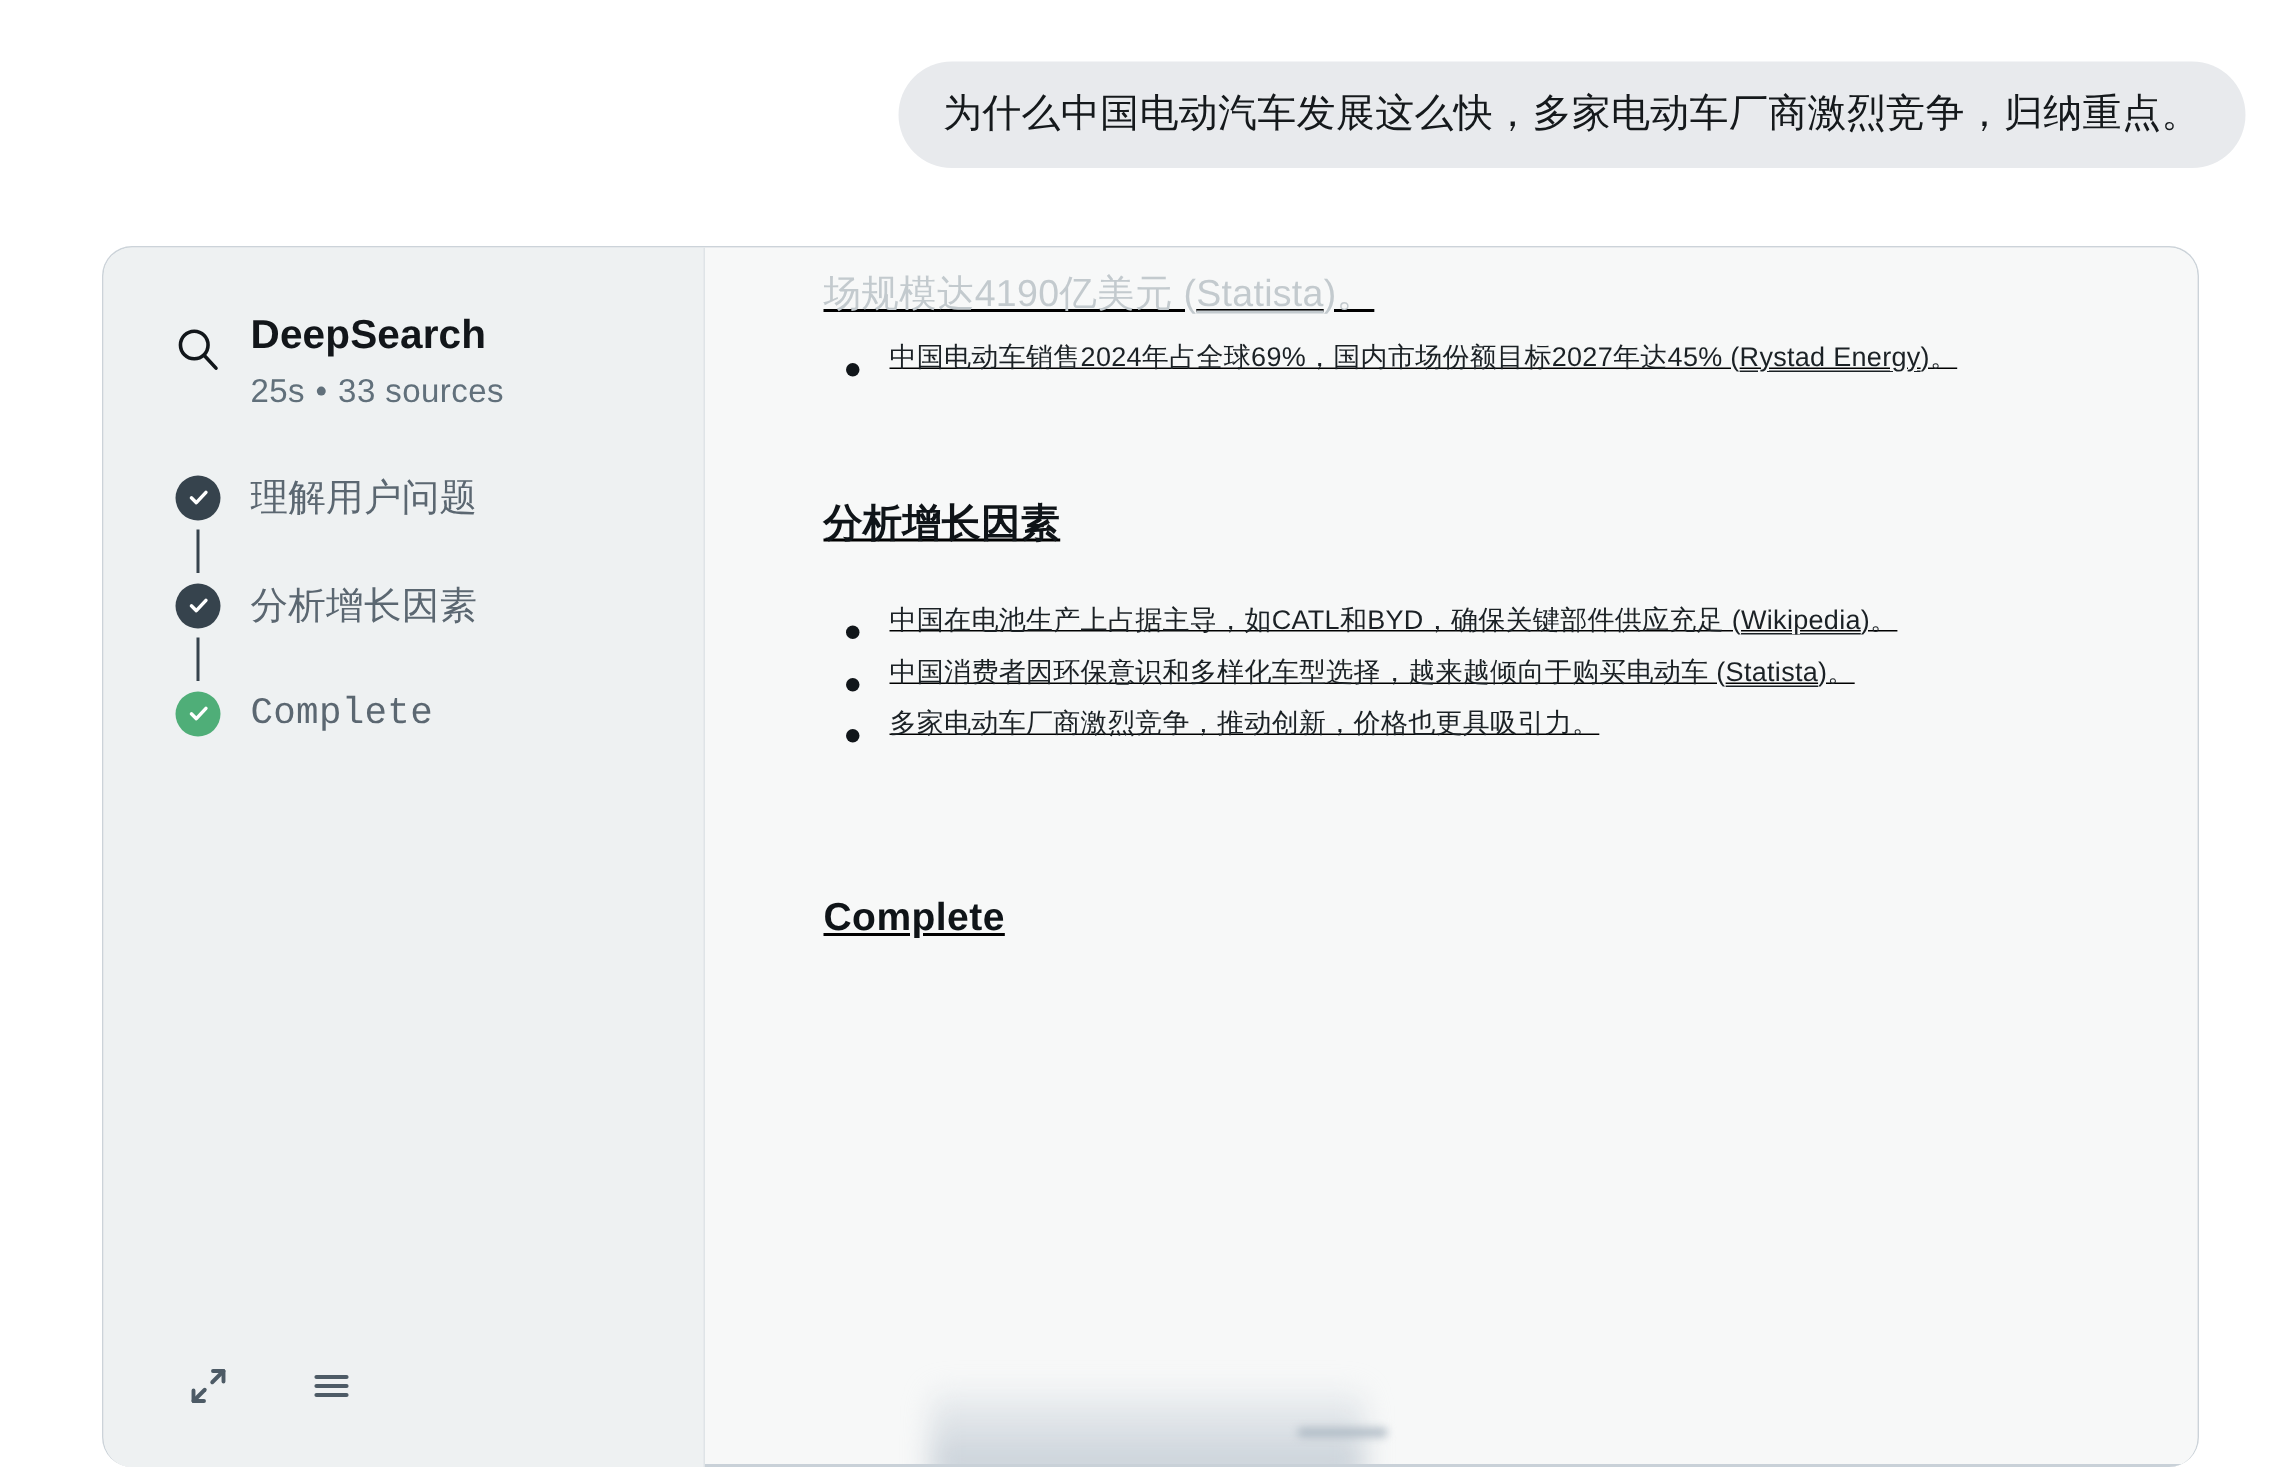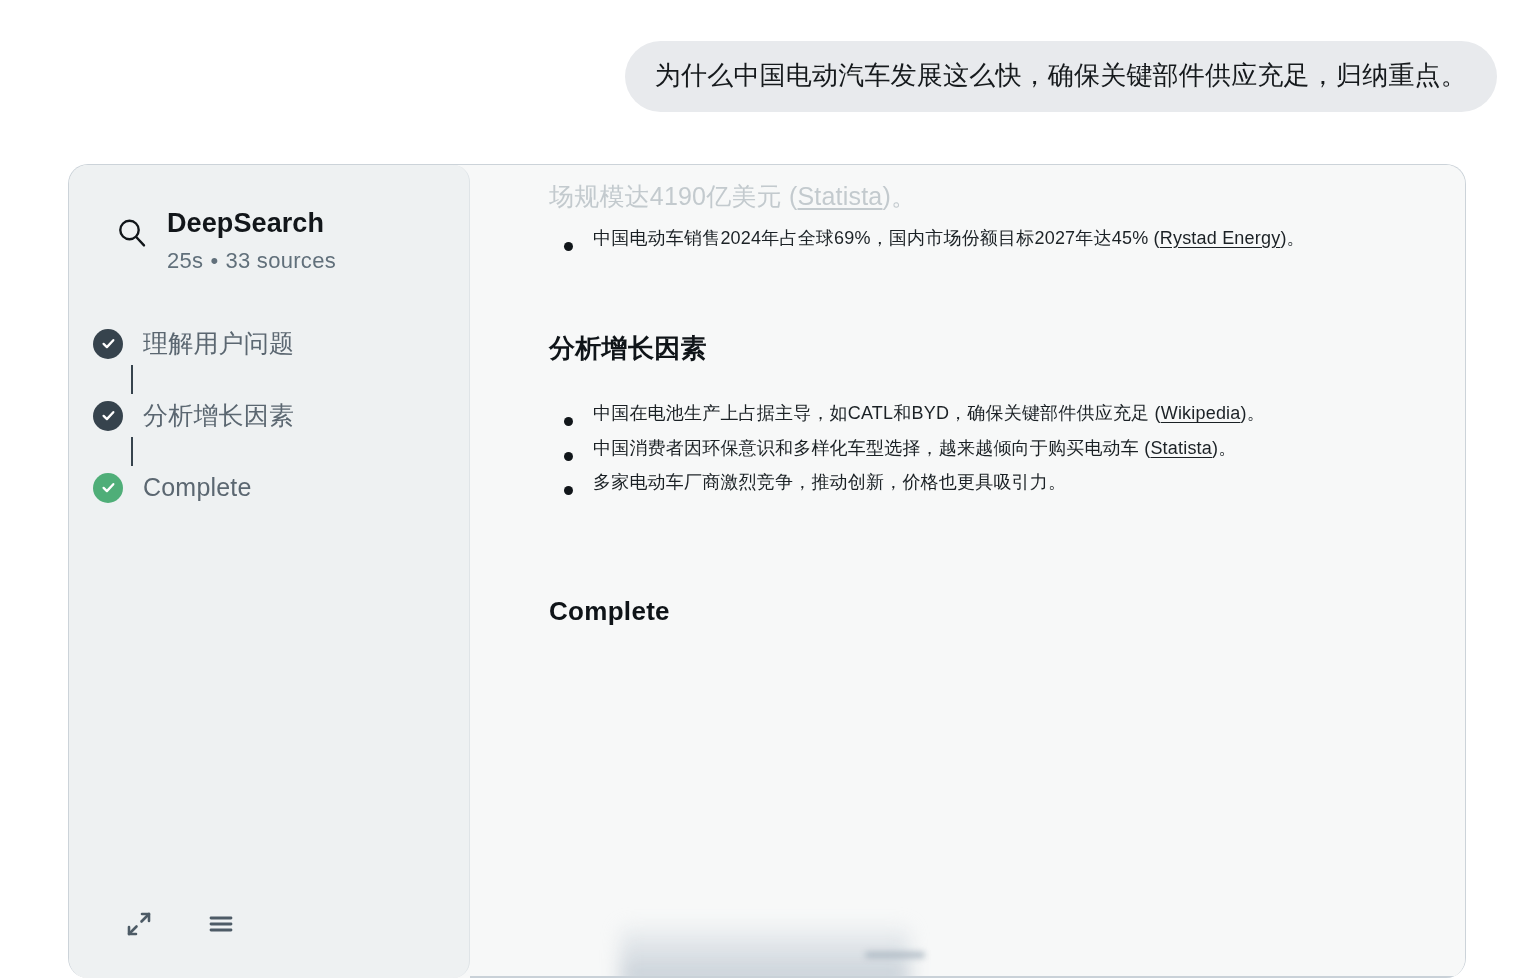--- a/index.html
+++ b/index.html
@@ -51,21 +51,20 @@
 
   
   .sidebar {
     width: 401px;
     flex: 0 0 401px;
     background: #eef1f2;
     border-right: 1px solid #dfe4e7;
     box-sizing: border-box;
     position: relative;
     padding: 42px 0 0 0;
-    border-radius: 17px;
   }
   .ds-header {
     display: flex;
     align-items: flex-start;
     padding-left: 46px;
   }
   .ds-search-icon {
     width: 34px;
     height: 34px;
     flex: 0 0 34px;
@@ -83,23 +82,24 @@
   .ds-meta {
     font-size: 22px;
     color: #61707b;
     margin-top: 9px;
     letter-spacing: 0.3px;
     text-align: right;
   }
   .ds-meta .dot { padding: 0 7px; }
 
   .steps {
-    margin-top: 48px;
-    padding-left: 24px;
-    position: relative;
+    margin-top: 36px;
+    padding-left: 48px;
+    position: relative;
+    font-family: Liberation Mono, monospace;
   }
   .step {
     display: flex;
     align-items: center;
     height: 43px;
     position: relative;
   }
   .step + .step { margin-top: 29px; }
   .step-badge {
     width: 30px;
@@ -149,20 +149,21 @@
   }
   .footer-btn + .footer-btn { margin-left: 36px; }
   .footer-btn svg { display: block; }
 
   
   .content {
     flex: 1 1 auto;
     position: relative;
     overflow: hidden;
     background: #f7f8f8;
+    text-decoration: underline;
   }
   .content-inner {
     padding: 0 60px 0 79px;
     box-sizing: border-box;
   }
   .faded-line {
     font-size: 25px;
     color: #c3cace;
     line-height: 1.95;
     padding-top: 7px;
@@ -239,21 +240,21 @@
     right: 0;
     bottom: 0;
     height: 2px;
     background: #c9d1d8;
   }
 </style>
 </head>
 <body>
 
 <div class="user-row">
-  <div class="user-bubble">为什么中国电动汽车发展这么快，确保关键部件供应充足，归纳重点。</div>
+  <div class="user-bubble">为什么中国电动汽车发展这么快，多家电动车厂商激烈竞争，归纳重点。</div>
 </div>
 
 <div class="panel">
 
   <div class="sidebar">
 
     <div class="ds-header">
       <span class="ds-search-icon">
         <svg width="34" height="34" viewBox="0 0 34 34" fill="none">
           <circle cx="14.5" cy="14" r="9.2" stroke="#11161a" stroke-width="2.4"></circle>

